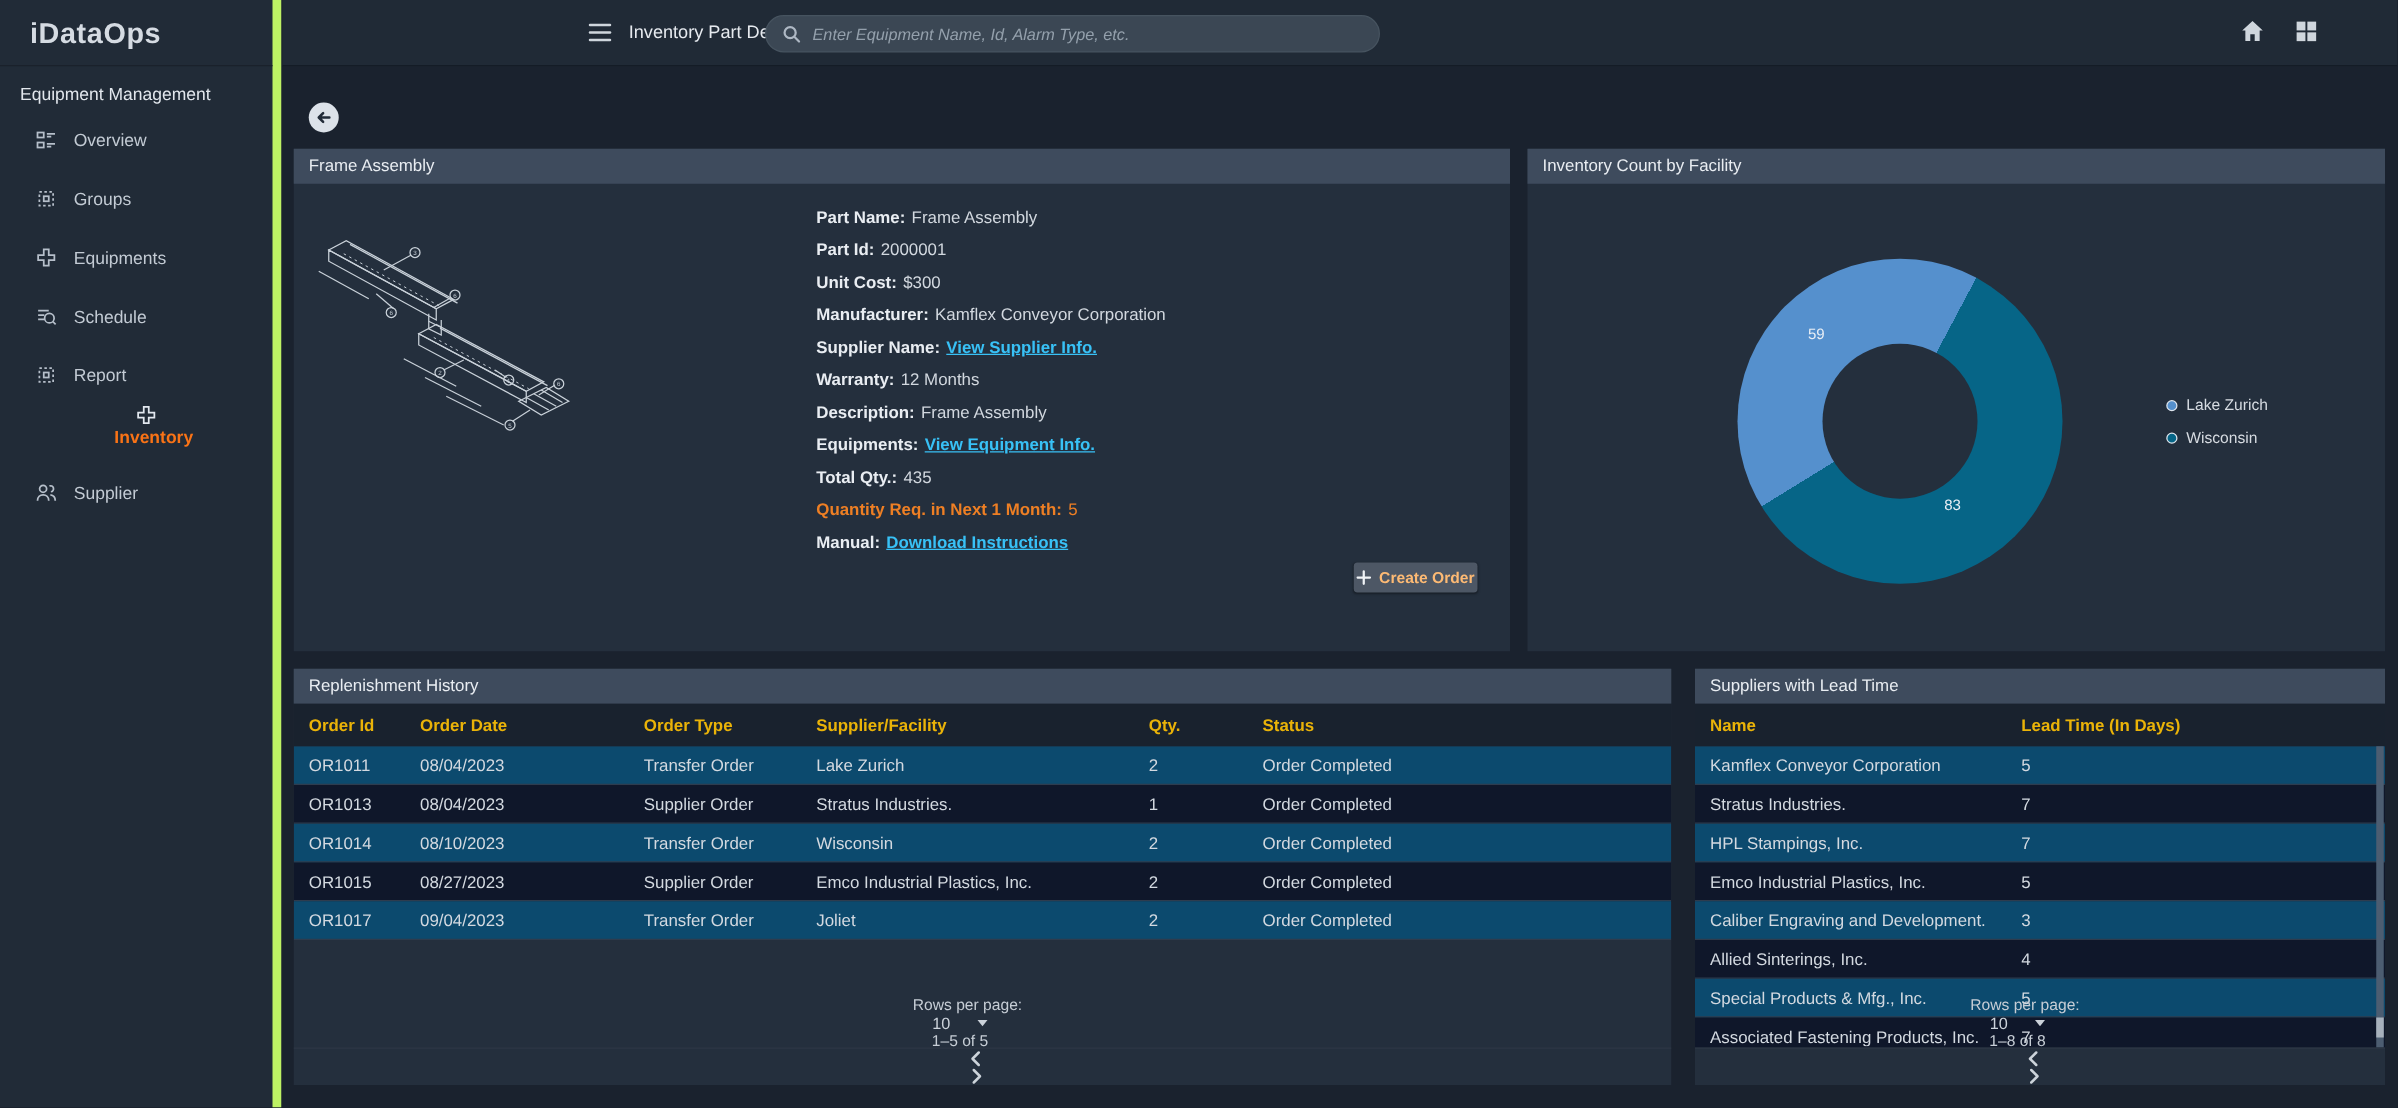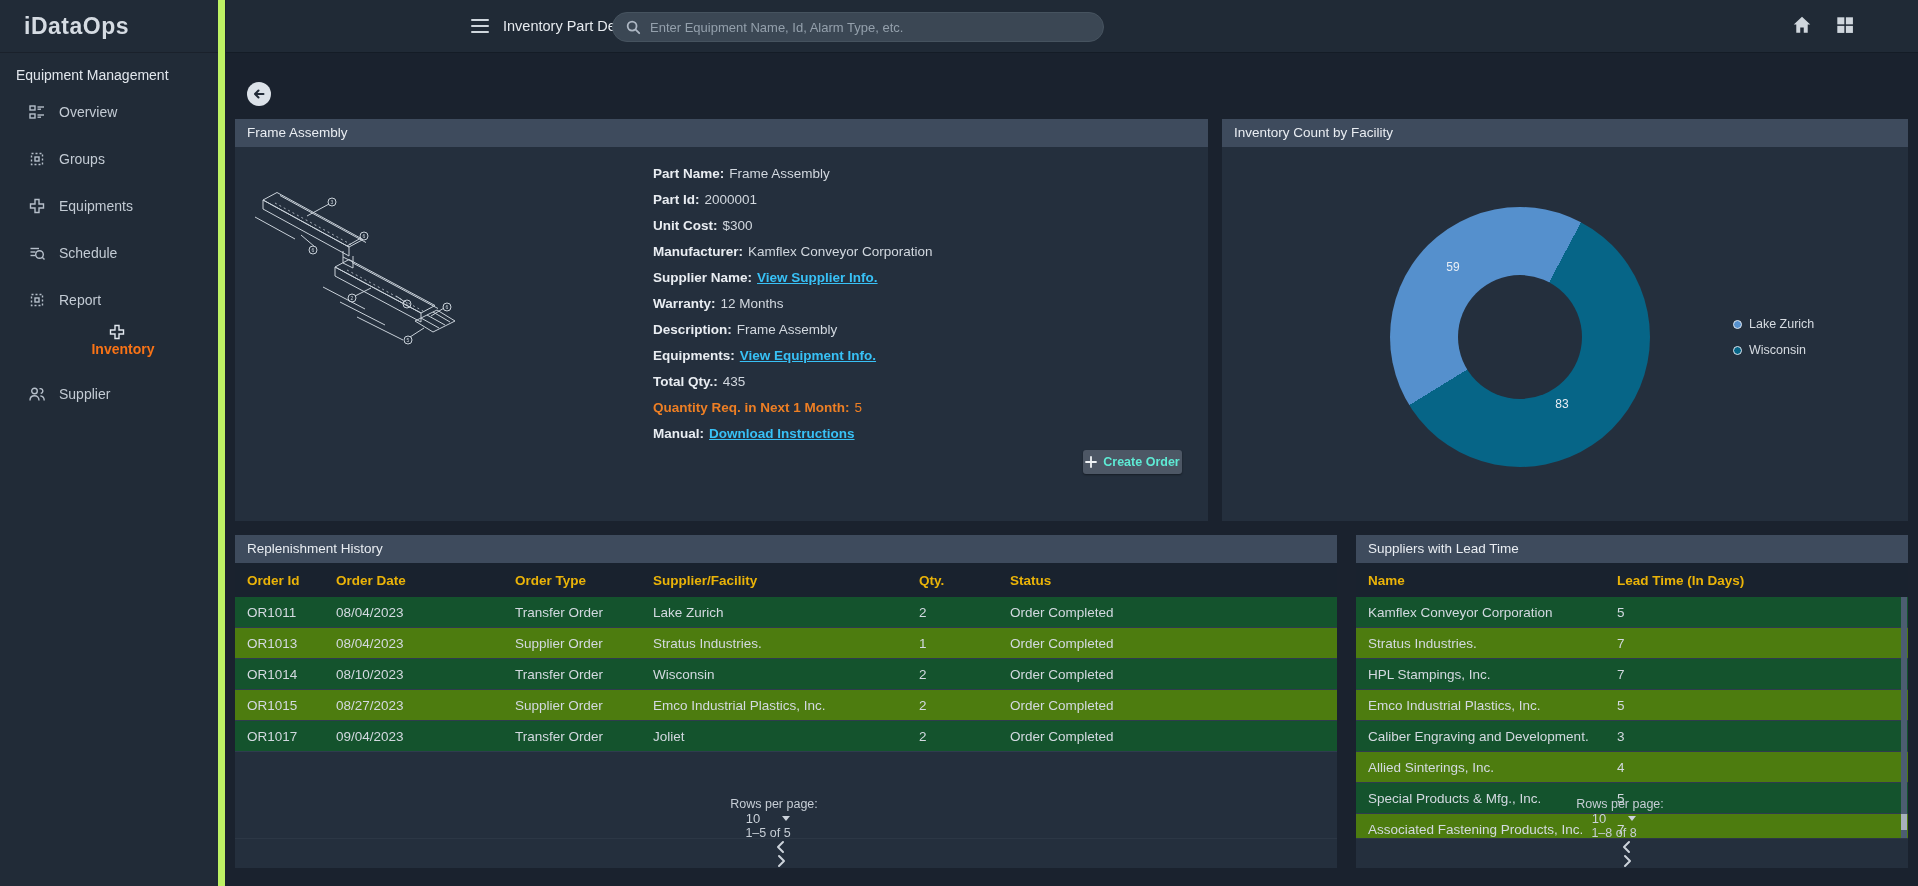--- a/index.html
+++ b/index.html
@@ -25,21 +25,21 @@
     background:#202a36; border-bottom:1px solid #141c26; }
   .hamburger { position:absolute; left:245px; top:19px; width:18px; height:14px; cursor:pointer; }
   .hamburger span { display:block; height:2px; background:#cfd6dd; margin-bottom:4px; border-radius:1px; }
   .page-title { position:absolute; left:277px; top:0; line-height:53px; font-size:14.5px;
     font-weight:500; color:#e6eaef; }
   .search-pill { position:absolute; left:386px; top:12px; width:492px; height:30px;
     background:#3b4754; border:1px solid #46535f; border-radius:15px;
     display:flex; align-items:center; padding:0 12px; }
   .search-pill svg { flex:0 0 auto; margin-right:9px; }
   .search-pill input { flex:1; background:transparent; border:none; outline:none;
-    font-size:13px; color:#cdd5dd;
+    font-style:italic; font-size:13px; color:#cdd5dd;
     font-family:"Liberation Sans", sans-serif; }
   .search-pill input::placeholder { color:#94a0ac; opacity:1; }
   .top-icon { position:absolute; top:14px; width:22px; height:22px; color:#cfd6dd; cursor:pointer; }
 
   
   .card { position:absolute; background:#242f3d; }
   .card-header { height:28px; line-height:28px; background:#3e4b5d; padding-left:12px;
     font-size:13.5px; color:#e9edf2; }
   .back-btn { position:absolute; left:247px; top:82px; width:24px; height:24px; border-radius:50%;
     background:#dce2e9; display:flex; align-items:center; justify-content:center; cursor:pointer; }
@@ -50,43 +50,43 @@
   #supp-card   { left:1356px; top:535px; width:552px;  height:333px; }
 
   
   .drawing { position:absolute; left:10px; top:40px; }
   .fields { position:absolute; left:418px; top:42px; }
   .field-row { font-size:13.5px; line-height:26px; color:#d2d8df; white-space:nowrap; }
   .f-label { font-weight:700; color:#e9edf2; margin-right:5px; }
   .f-link { color:#38c1f6; text-decoration:underline; font-weight:700; cursor:pointer; }
   .warn { color:#ee7f24 !important; }
   .create-order { position:absolute; left:848px; top:331px; width:99px; height:24px;
-    background:#4d5765; border:none; border-radius:3px; color:#5eead4; font-size:12.5px;
+    background:#4d5765; border:none; border-radius:3px; color:#fdba74; font-size:12.5px;
     font-weight:600; display:flex; align-items:center; justify-content:center; gap:6px;
     cursor:pointer; box-shadow:0 1px 2px rgba(0,0,0,.4); font-family:"Liberation Sans", sans-serif; }
 
   
   .donut { position:absolute; left:168px; top:88px; width:260px; height:260px; border-radius:50%; }
   .donut-hole { position:absolute; left:236px; top:156px; width:124px; height:124px;
     border-radius:50%; background:#242f3d; }
   .slice-label { position:absolute; transform:translate(-50%,-50%); font-size:12px; color:#e8eef5; }
   .legend { position:absolute; left:511px; top:192px; }
   .legend-item { display:flex; align-items:center; height:26px; cursor:pointer; }
   .legend-dot { width:9px; height:9px; border-radius:50%; margin-right:7px;
     border:1.5px solid #dfe6ee; }
   .legend-label { font-size:12.5px; color:#d6dbe1; }
 
   
   .thead { position:absolute; left:0; right:0; top:28px; height:34px; background:#19222e;
     display:flex; align-items:center; padding-left:12px; }
   .thead .cell { font-size:13.5px; font-weight:600; color:#eab308; }
   .tbody { position:absolute; left:0; right:0; top:62px; overflow:hidden; }
   .trow { display:flex; align-items:center; height:31px; padding-left:12px;
-    background:#14532d; border-bottom:1px solid #2e3c4e; }
-  .trow.alt { background:#4d7c0f; }
+    background:#0c4a6e; border-bottom:1px solid #2e3c4e; }
+  .trow.alt { background:#0f172a; }
   .trow .cell { font-size:13.5px; color:#d3d9e0; white-space:nowrap; overflow:hidden; }
   #repl-card .c0{width:89px} #repl-card .c1{width:179px} #repl-card .c2{width:138px}
   #repl-card .c3{width:266px} #repl-card .c4{width:91px} #repl-card .c5{flex:1}
   #supp-card .c0{width:249px} #supp-card .c1{flex:1}
   #repl-card .tbody{height:241px} #supp-card .tbody{height:241px}
 
   .scrollbar-track { position:absolute; right:1px; top:62px; width:6px; height:241px;
     background:#4c5d71; cursor:pointer; }
   .scrollbar-thumb { position:absolute; left:0; top:217px; width:6px; height:16px; background:#a7b1bc; }
 

